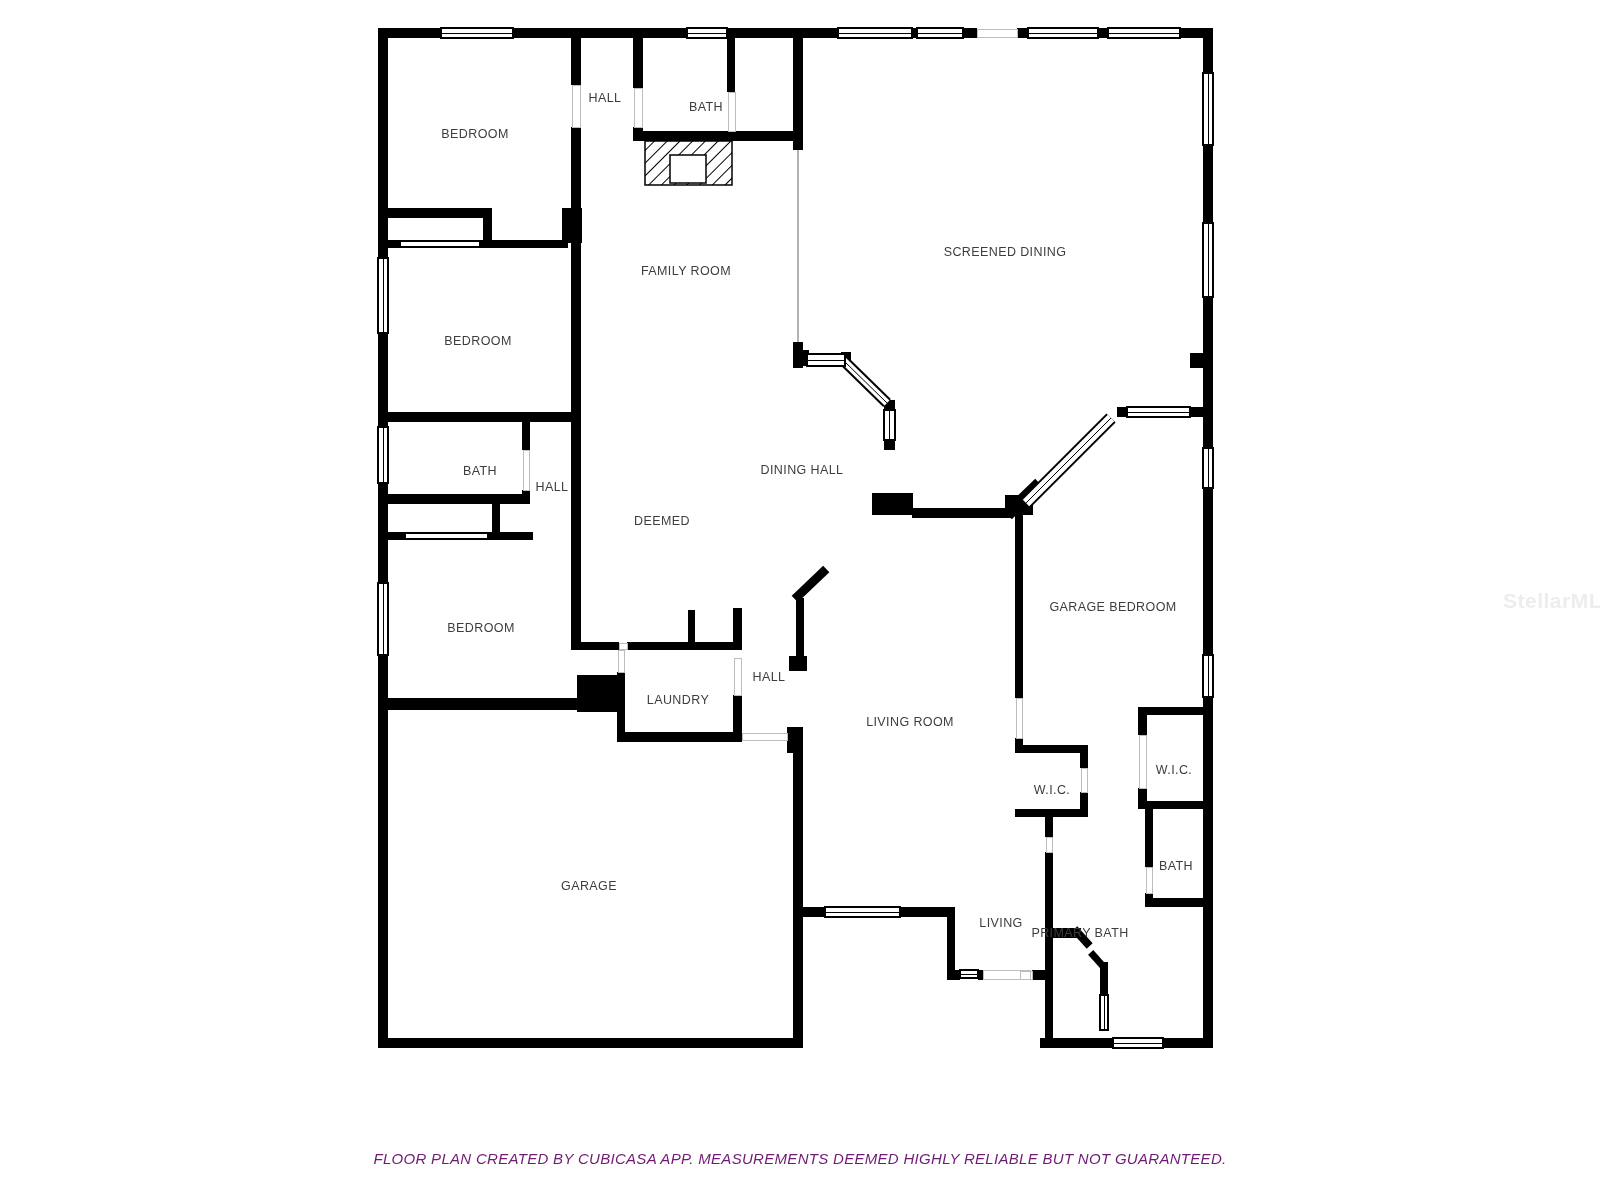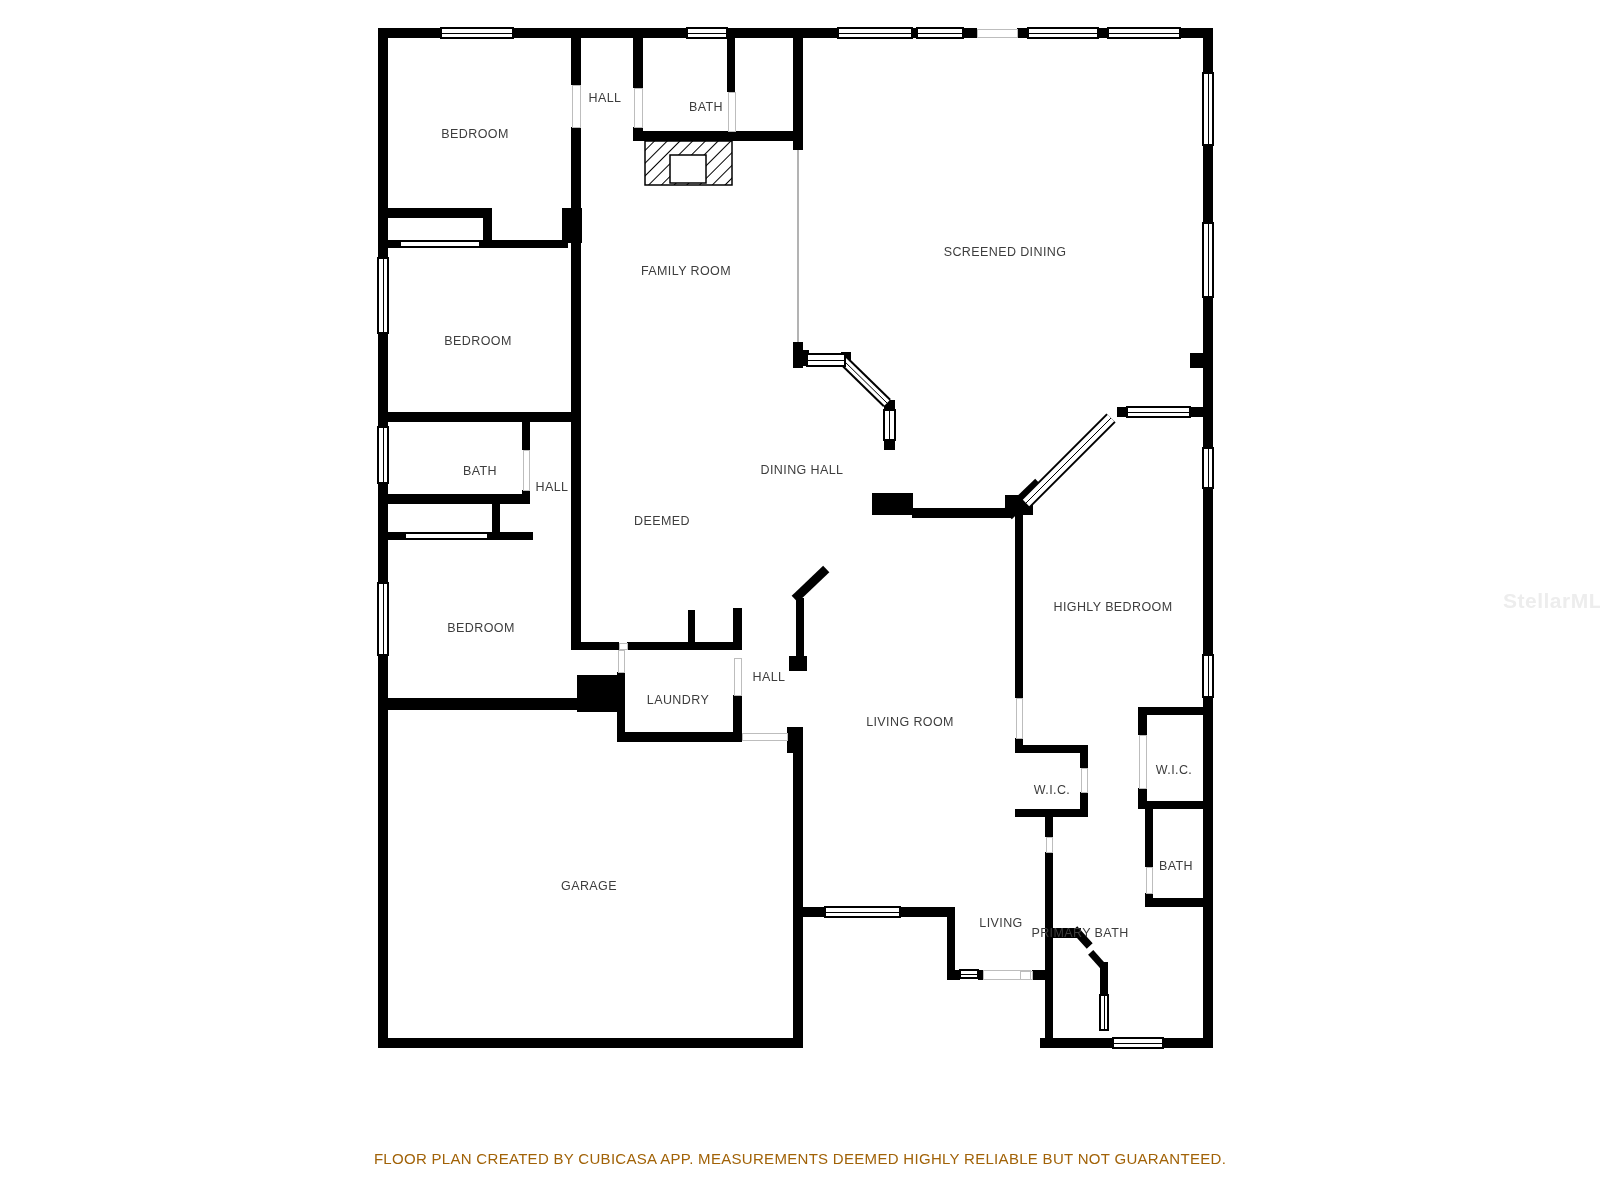--- a/index.html
+++ b/index.html
@@ -8,21 +8,21 @@
     font-family:"Liberation Sans", sans-serif; overflow:hidden;
   }
   .plan-svg { position:absolute; left:0; top:0; }
   .room-label {
     position:absolute; transform:translate(-50%,-50%);
     font-size:12.5px; font-weight:400; color:#3d3d3d;
     letter-spacing:0.4px; white-space:nowrap;
   }
   .footer-note {
     position:absolute; left:800px; top:1150px; transform:translateX(-50%);
-    font-size:15px; color:#a16207; letter-spacing:0.3px; white-space:nowrap;
+    font-size:15px; color:#701a75; letter-spacing:0.3px; white-space:nowrap;font-style:italic;
   }
   .watermark {
     position:absolute; left:1503px; top:589px;
     font-size:21px; font-weight:600; color:#ededed; letter-spacing:0.5px;
     white-space:nowrap;
   }
 </style>
 </head>
 <body>
 
@@ -245,21 +245,21 @@
   <div class="room-label" style="left:605px;top:98px">HALL</div>
   <div class="room-label" style="left:706px;top:107px">BATH</div>
   <div class="room-label" style="left:686px;top:271px">FAMILY ROOM</div>
   <div class="room-label" style="left:1005px;top:252px">SCREENED DINING</div>
   <div class="room-label" style="left:478px;top:341px">BEDROOM</div>
   <div class="room-label" style="left:480px;top:471px">BATH</div>
   <div class="room-label" style="left:552px;top:487px">HALL</div>
   <div class="room-label" style="left:802px;top:470px">DINING HALL</div>
   <div class="room-label" style="left:662px;top:521px">DEEMED</div>
   <div class="room-label" style="left:481px;top:628px">BEDROOM</div>
-  <div class="room-label" style="left:1113px;top:607px">HIGHLY BEDROOM</div>
+  <div class="room-label" style="left:1113px;top:607px">GARAGE BEDROOM</div>
   <div class="room-label" style="left:678px;top:700px">LAUNDRY</div>
   <div class="room-label" style="left:769px;top:677px">HALL</div>
   <div class="room-label" style="left:910px;top:722px">LIVING ROOM</div>
   <div class="room-label" style="left:1052px;top:790px">W.I.C.</div>
   <div class="room-label" style="left:1174px;top:770px">W.I.C.</div>
   <div class="room-label" style="left:589px;top:886px">GARAGE</div>
   <div class="room-label" style="left:1176px;top:866px">BATH</div>
   <div class="room-label" style="left:1001px;top:923px">LIVING</div>
   <div class="room-label" style="left:1080px;top:933px">PRIMARY BATH</div>
 

